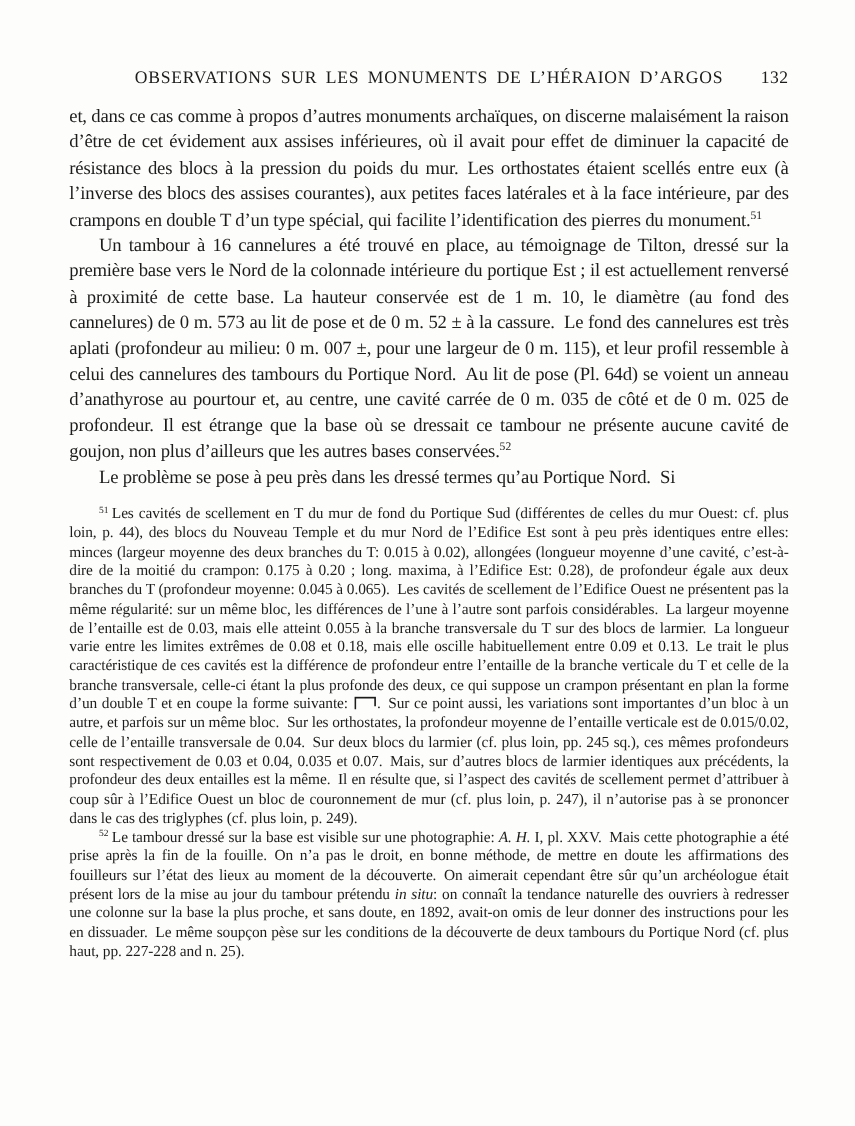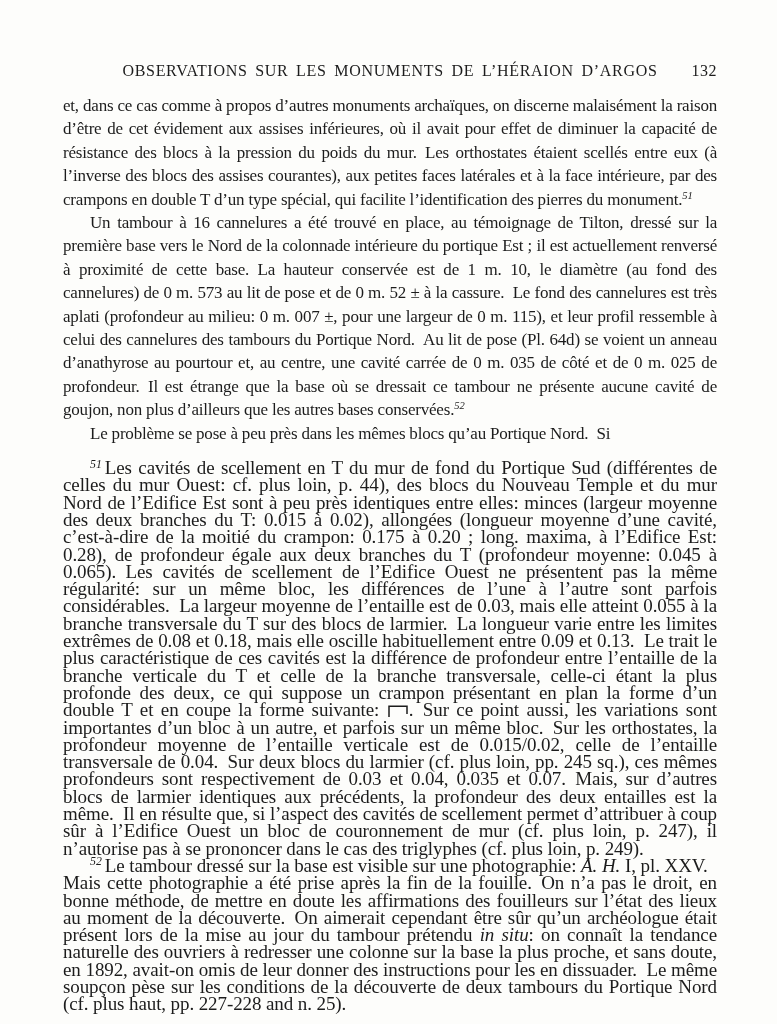--- a/index.html
+++ b/index.html
@@ -40,33 +40,32 @@
     font-size: 17px;
     line-height: 23.4px;
     letter-spacing: -0.2px;
     text-align: justify;
     hyphens: none;
   }
   .body-text p.indent { text-indent: 27px; }
   .footnotes { margin-top: 14px; }
   .footnotes p {
     margin: 0;
-    font-size: 19px;
+    font-size: 14px;
     line-height: 17.3px;
     letter-spacing: -0.1px;
     text-align: justify;
     text-indent: 27px;
     hyphens: none;
   }
   sup {
     font-size: 0.62em;
     line-height: 0;
     vertical-align: 0.55em;
     letter-spacing: 0;
-    font-style: italic;
   }
   sup.fn-marker { margin-right: 3px; }
   .clamp-shape {
     display: inline-block;
     vertical-align: -1px;
     margin: 0 1px;
   }
 </style>
 </head>
 <body>
@@ -75,21 +74,21 @@
   <div class="content">
 
     <div class="page-header">
       <span>OBSERVATIONS SUR LES MONUMENTS DE L’HÉRAION D’ARGOS</span>
       <span class="page-number">132</span>
     </div>
 
     <div class="body-text">
       <p>et, dans ce cas comme à propos d’autres monuments archaïques, on discerne malaisément la raison d’être de cet évidement aux assises inférieures, où il avait pour effet de diminuer la capacité de résistance des blocs à la pression du poids du mur. Les orthostates étaient scellés entre eux (à l’inverse des blocs des assises courantes), aux petites faces latérales et à la face intérieure, par des crampons en double T d’un type spécial, qui facilite l’identification des pierres du monument.<sup>51</sup></p>
       <p class="indent">Un tambour à 16 cannelures a été trouvé en place, au témoignage de Tilton, dressé sur la première base vers le Nord de la colonnade intérieure du portique Est ; il est actuellement renversé à proximité de cette base. La hauteur conservée est de 1 m. 10, le diamètre (au fond des cannelures) de 0 m. 573 au lit de pose et de 0 m. 52 ± à la cassure. Le fond des cannelures est très aplati (profondeur au milieu: 0 m. 007 ±, pour une largeur de 0 m. 115), et leur profil ressemble à celui des cannelures des tambours du Portique Nord. Au lit de pose (Pl. 64d) se voient un anneau d’anathyrose au pourtour et, au centre, une cavité carrée de 0 m. 035 de côté et de 0 m. 025 de profondeur. Il est étrange que la base où se dressait ce tambour ne présente aucune cavité de goujon, non plus d’ailleurs que les autres bases conservées.<sup>52</sup></p>
-      <p class="indent">Le problème se pose à peu près dans les mêmes blocs qu’au Portique Nord. Si</p>
+      <p class="indent">Le problème se pose à peu près dans les dressé termes qu’au Portique Nord. Si</p>
     </div>
 
     <div class="footnotes">
       <p><sup class="fn-marker">51</sup><span>Les cavités de scellement en T du mur de fond du Portique Sud (différentes de celles du mur Ouest: cf. plus loin, p. 44), des blocs du Nouveau Temple et du mur Nord de l’Edifice Est sont à peu près identiques entre elles: minces (largeur moyenne des deux branches du T: 0.015 à 0.02), allongées (longueur moyenne d’une cavité, c’est-à-dire de la moitié du crampon: 0.175 à 0.20 ; long. maxima, à l’Edifice Est: 0.28), de profondeur égale aux deux branches du T (profondeur moyenne: 0.045 à 0.065). Les cavités de scellement de l’Edifice Ouest ne présentent pas la même régularité: sur un même bloc, les différences de l’une à l’autre sont parfois considérables. La largeur moyenne de l’entaille est de 0.03, mais elle atteint 0.055 à la branche transversale du T sur des blocs de larmier. La longueur varie entre les limites extrêmes de 0.08 et 0.18, mais elle oscille habituellement entre 0.09 et 0.13. Le trait le plus caractéristique de ces cavités est la différence de profondeur entre l’entaille de la branche verticale du T et celle de la branche transversale, celle-ci étant la plus profonde des deux, ce qui suppose un crampon présentant en plan la forme d’un double T et en coupe la forme suivante: <svg width="20" height="12" viewBox="0 0 20 12" class="clamp-shape">
               <path d="M1 12 L1 1.2 L19 1.2 L19 9" fill="none" stroke="#1c1c1c" stroke-width="1.5"></path>
             </svg>. Sur ce point aussi, les variations sont importantes d’un bloc à un autre, et parfois sur un même bloc. Sur les orthostates, la profondeur moyenne de l’entaille verticale est de 0.015/0.02, celle de l’entaille transversale de 0.04. Sur deux blocs du larmier (cf. plus loin, pp. 245 sq.), ces mêmes profondeurs sont respectivement de 0.03 et 0.04, 0.035 et 0.07. Mais, sur d’autres blocs de larmier identiques aux précédents, la profondeur des deux entailles est la même. Il en résulte que, si l’aspect des cavités de scellement permet d’attribuer à coup sûr à l’Edifice Ouest un bloc de couronnement de mur (cf. plus loin, p. 247), il n’autorise pas à se prononcer dans le cas des triglyphes (cf. plus loin, p. 249).</span></p>
       <p><sup class="fn-marker">52</sup><span>Le tambour dressé sur la base est visible sur une photographie: <i>A. H.</i> I, pl. XXV. Mais cette photographie a été prise après la fin de la fouille. On n’a pas le droit, en bonne méthode, de mettre en doute les affirmations des fouilleurs sur l’état des lieux au moment de la découverte. On aimerait cependant être sûr qu’un archéologue était présent lors de la mise au jour du tambour prétendu <i>in situ</i>: on connaît la tendance naturelle des ouvriers à redresser une colonne sur la base la plus proche, et sans doute, en 1892, avait-on omis de leur donner des instructions pour les en dissuader. Le même soupçon pèse sur les conditions de la découverte de deux tambours du Portique Nord (cf. plus haut, pp. 227-228 and n. 25).</span></p>
     </div>
 
   </div>

